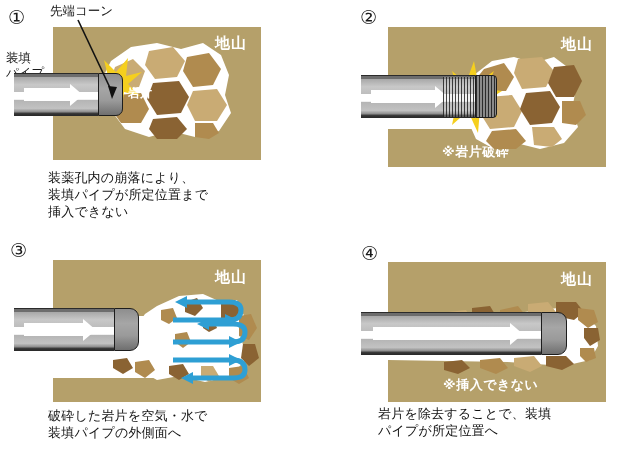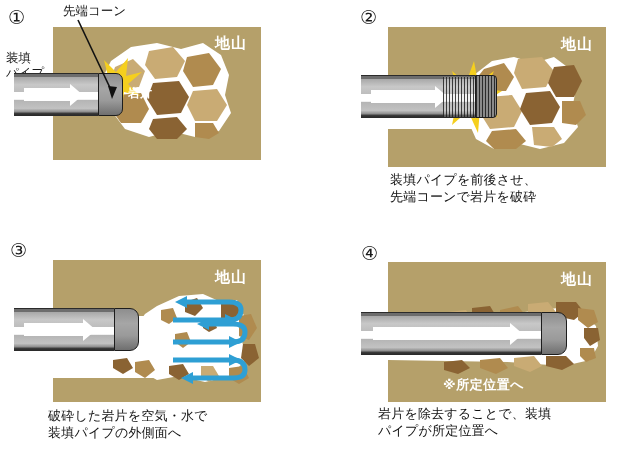--- a/index.html
+++ b/index.html
@@ -145,21 +145,21 @@
   
   .leader { position: absolute; z-index: 8; }
 </style>
 </head>
 <body>
 
 <div class="panel" id="panel-1">
 
   <div class="step-number" style="left:8px; top:8px;">①</div>
 
-  <div class="callout" style="left:50px; top:3px;margin-left:13px;">先端コーン</div>
+  <div class="callout" style="left:50px; top:3px;">先端コーン</div>
 
   <svg class="leader" style="left:0; top:0; width:311px; height:227px;">
     <line x1="78" y1="20" x2="112" y2="92" stroke="#111111" stroke-width="1.6"></line>
     <polygon points="112,99 108,86 117,87" fill="#111111"></polygon>
   </svg>
 
   <div class="callout" style="left:6px; top:50px;">装填
 パイプ</div>
 
   <div class="ground" style="left:53px; top:27px; width:208px; height:133px;"></div>
@@ -191,20 +191,23 @@
   </svg>
 
   <div class="pipe" style="left:14px; top:73px; width:104px; height:43px;">
     <div class="pipe-body" style="left:0; top:0; width:84px; height:43px;"></div>
     <div class="pipe-arrow" style="left:10px; top:15px; width:47px; height:13px;"></div>
     <div class="pipe-arrow-head" style="left:56px; top:10.5px;"></div>
     <div class="cone" style="left:84px; top:0; width:25px; height:43px; border-radius:0 7px 7px 0;"></div>
   </div>
 
 
+  <div class="caption" style="left:48px; top:170px;">装薬孔内の崩落により、
+装填パイプが所定位置まで
+挿入できない</div>
 </div>
 
 <div class="panel" id="panel-2">
 
   <div class="step-number" style="left:48px; top:8px;">②</div>
 
   <div class="ground" style="left:76px; top:27px; width:218px; height:140px;"></div>
 
   <div class="ground-label" style="left:249px; top:35px;">地山</div>
 
@@ -233,23 +236,22 @@
 
   <div class="pipe" style="left:49px; top:75px; width:140px; height:43px;">
     <div class="pipe-body" style="left:0; top:0; width:114px; height:43px;"></div>
     <div class="pipe-arrow" style="left:10px; top:15px; width:65px; height:13px;"></div>
     <div class="pipe-arrow-head" style="left:74px; top:10.5px;"></div>
     <div class="pipe-blur" style="left:82px; top:1.5px; width:32px; height:40px;"></div>
     <div class="cone" style="left:114px; top:0; width:22px; height:43px; border-radius:0 4px 4px 0;
                              background:repeating-linear-gradient(to right,#2b2b2b 0px,#2b2b2b 1px,#8a8a8a 1px,#8a8a8a 3px);"></div>
   </div>
 
-
-  <div class="caption" style="left:78px; top:172px;">装填パイプを前後させ、
-先端コーンで岩片を破砕</div>
+  <div class="note-label" style="left:130px; top:143px;">※岩片破砕</div>
+
 </div>
 
 <div class="panel" id="panel-3">
 
   <div class="step-number" style="left:10px; top:13px;">③</div>
 
   <div class="ground" style="left:53px; top:32px; width:208px; height:142px;"></div>
 
   <div class="ground-label" style="left:215px; top:40px;">地山</div>
 
@@ -338,17 +340,17 @@
     <polygon points="84,46 102,44 108,54 98,60 84,56" fill="#8a6333"></polygon>
   </svg>
 
   <div class="pipe" style="left:49px; top:84px; width:210px; height:43px;">
     <div class="pipe-body" style="left:0; top:0; width:180px; height:43px;"></div>
     <div class="pipe-arrow" style="left:12px; top:15px; width:138px; height:13px;"></div>
     <div class="pipe-arrow-head" style="left:149px; top:10.5px;"></div>
     <div class="cone" style="left:180px; top:0; width:26px; height:43px; border-radius:0 9px 9px 0;"></div>
   </div>
 
-  <div class="note-label" style="left:131px; top:148px;">※所定位置へ</div>
+  <div class="note-label" style="left:131px; top:148px;">※挿入できない</div>
 
   <div class="caption" style="left:66px; top:178px;">岩片を除去することで、装填
 パイプが所定位置へ</div>
 </div>
 
 </body></html>

